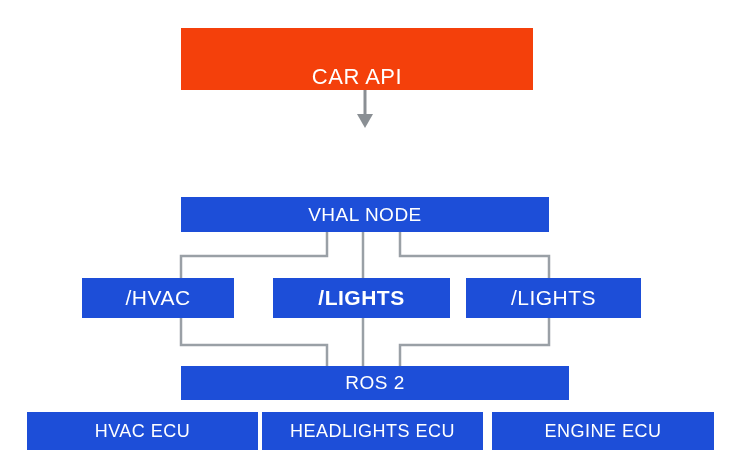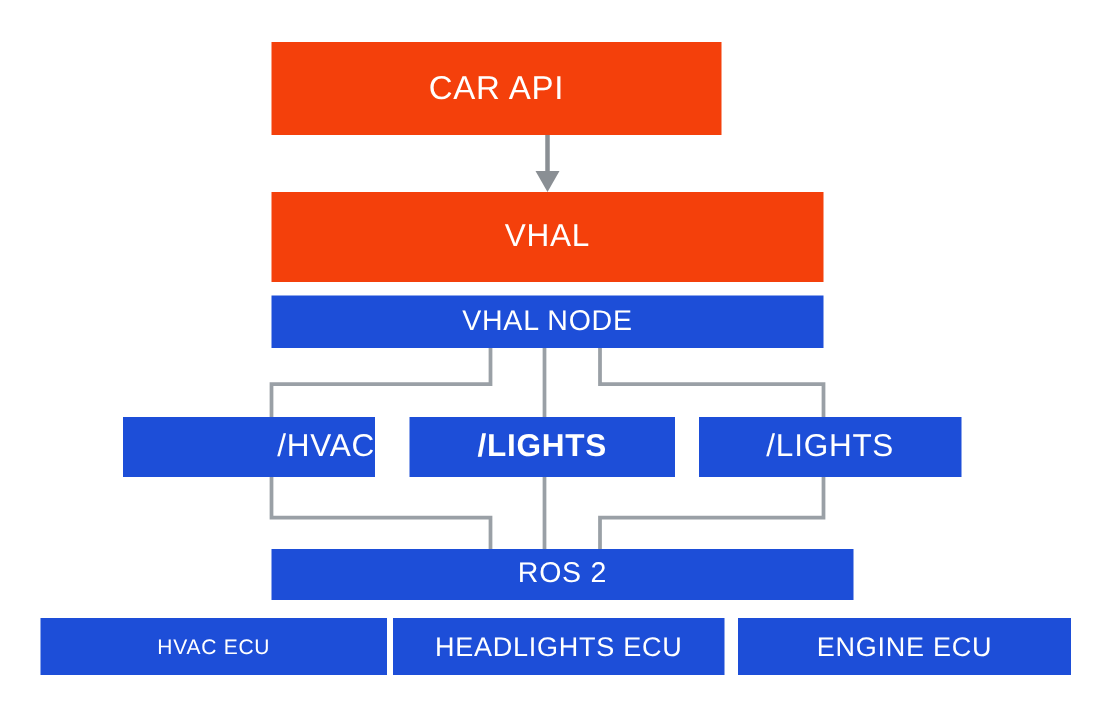--- a/index.html
+++ b/index.html
@@ -29,31 +29,31 @@
   }
   .node-label {
     display: block;
     text-align: center;
     white-space: nowrap;
   }
   .orange { background: #f4400b; }
   .blue   { background: #1d4ed8; }
 
   
-  #n-car-api   { left: 181px; top: 28px;  width: 300px; height: 62px;  font-size: 22px; }
+  #n-car-api   { left: 181px; top: 28px;  width: 352px; height: 62px;  font-size: 22px; align-items: flex-end; }
   #n-vhal      { left: 181px; top: 128px; width: 368px; height: 60px;  font-size: 21px; }
   #n-vhal-node { left: 181px; top: 197px; width: 368px; height: 35px;  font-size: 19px; }
 
-  #n-hvac   { left: 82px;  top: 278px; width: 168px; height: 40px; font-size: 21px; justify-content: flex-end; }
+  #n-hvac   { left: 82px;  top: 278px; width: 152px; height: 40px; font-size: 21px; }
   #n-lights { left: 273px; top: 278px; width: 177px; height: 40px; font-size: 21px; font-weight: bold; }
   #n-engine { left: 466px; top: 278px; width: 175px; height: 40px; font-size: 21px; }
 
   #n-ros2 { left: 181px; top: 366px; width: 388px; height: 34px; font-size: 19px; }
 
-  #n-hvac-ecu       { left: 27px;  top: 412px; width: 231px; height: 38px; font-size: 14px; }
+  #n-hvac-ecu       { left: 27px;  top: 412px; width: 231px; height: 38px; font-size: 18px; }
   #n-headlights-ecu { left: 262px; top: 412px; width: 221px; height: 38px; font-size: 18px; }
   #n-engine-ecu     { left: 492px; top: 412px; width: 222px; height: 38px; font-size: 18px; }
 
   
   #connectors {
     position: absolute;
     left: 0;
     top: 0;
     width: 741px;
     height: 475px;
@@ -82,23 +82,20 @@
 
     <path d="M 363,318 L 363,366" fill="none" stroke="#9aa0a6" stroke-width="2.5"></path>
 
     <path d="M 549,318 L 549,345 L 400,345 L 400,366" fill="none" stroke="#9aa0a6" stroke-width="2.5"></path>
   </svg>
 
   <div class="node orange" id="n-car-api">
     <span class="node-label">CAR API</span>
   </div>
 
-  <div class="node orange" id="n-vhal">
-    <span class="node-label">VHAL</span>
-  </div>
 
   <div class="node blue" id="n-vhal-node">
     <span class="node-label">VHAL NODE</span>
   </div>
 
   <div class="node blue" id="n-hvac">
     <span class="node-label">/HVAC</span>
   </div>
 
   <div class="node blue" id="n-lights">

